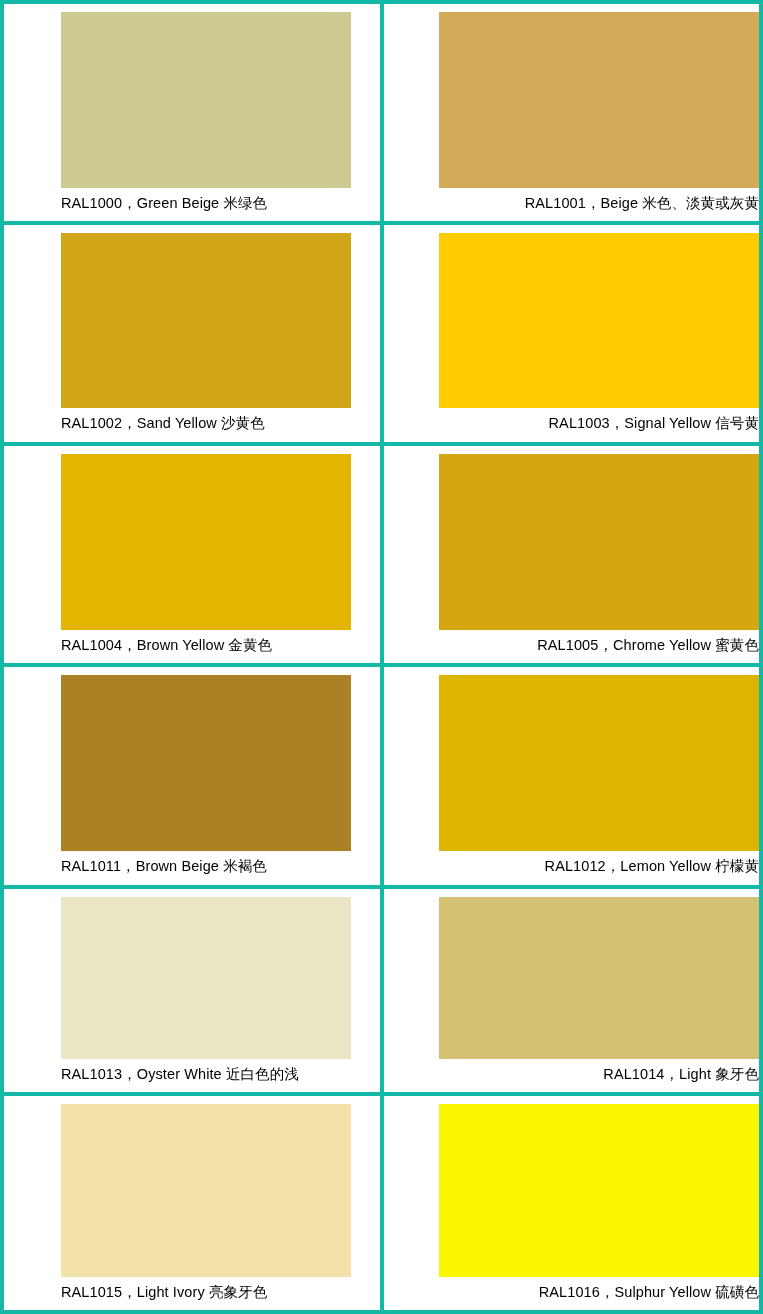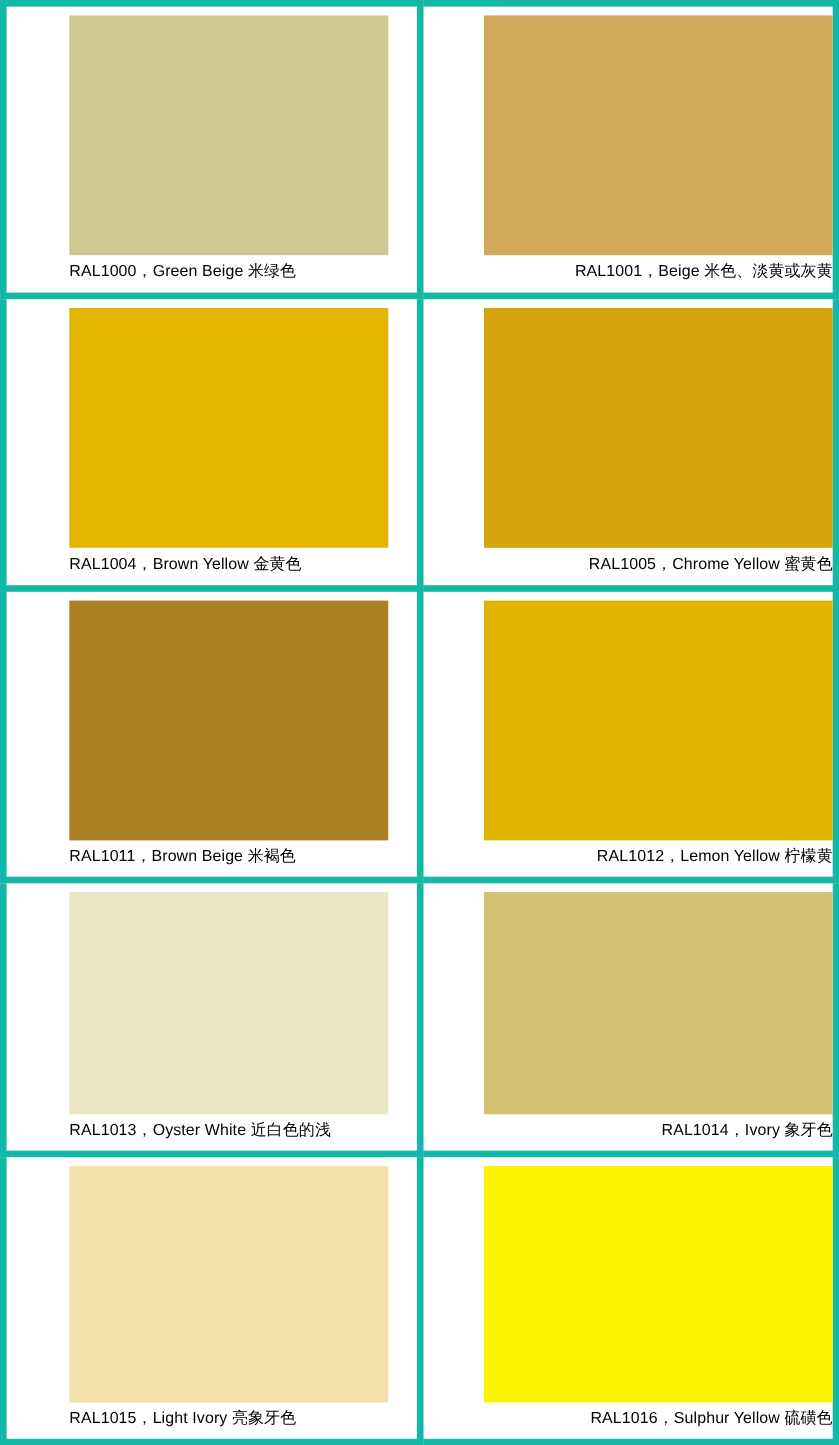--- a/index.html
+++ b/index.html
@@ -14,21 +14,21 @@
     height: 1314px;
     overflow: hidden;
   }
   #chart-table {
     width: 763px;
     height: 1314px;
     border-collapse: collapse;
     table-layout: fixed;
   }
   #chart-table td.cell {
-    border: 6px solid #14b8a6;
+    border: 4px solid #14b8a6;
     padding: 0;
     vertical-align: top;
     width: 50%;
     box-sizing: border-box;
   }
   .cell-inner {
     display: flex;
     flex-direction: column;
     height: 100%;
     box-sizing: border-box;
@@ -91,20 +91,38 @@
       <td class="cell col-right">
         <div class="cell-inner">
           <div class="swatch-wrap">
             <div class="swatch" style="background: rgb(211, 170, 88);"></div>
           </div>
           <div class="label">RAL1001，Beige 米色、淡黄或灰黄</div>
         </div>
       </td>
     </tr>
 
+    <tr class="row-1">
+      <td class="cell col-left">
+        <div class="cell-inner">
+          <div class="swatch-wrap">
+            <div class="swatch" style="background: rgb(209, 165, 24);"></div>
+          </div>
+          <div class="label">RAL1002，Sand Yellow 沙黄色</div>
+        </div>
+      </td>
+      <td class="cell col-right">
+        <div class="cell-inner">
+          <div class="swatch-wrap">
+            <div class="swatch" style="background: rgb(255, 204, 0);"></div>
+          </div>
+          <div class="label">RAL1003，Signal Yellow 信号黄</div>
+        </div>
+      </td>
+    </tr>
 
     <tr class="row-2">
       <td class="cell col-left">
         <div class="cell-inner">
           <div class="swatch-wrap">
             <div class="swatch" style="background: rgb(227, 180, 0);"></div>
           </div>
           <div class="label">RAL1004，Brown Yellow 金黄色</div>
         </div>
       </td>
@@ -145,21 +163,21 @@
             <div class="swatch" style="background: rgb(233, 229, 197);"></div>
           </div>
           <div class="label">RAL1013，Oyster White 近白色的浅</div>
         </div>
       </td>
       <td class="cell col-right">
         <div class="cell-inner">
           <div class="swatch-wrap">
             <div class="swatch" style="background: rgb(211, 194, 115);"></div>
           </div>
-          <div class="label">RAL1014，Ivory 象牙色</div>
+          <div class="label">RAL1014，Light 象牙色</div>
         </div>
       </td>
     </tr>
 
     <tr class="row-6">
       <td class="cell col-left">
         <div class="cell-inner">
           <div class="swatch-wrap">
             <div class="swatch" style="background: rgb(242, 225, 168);"></div>
           </div>

